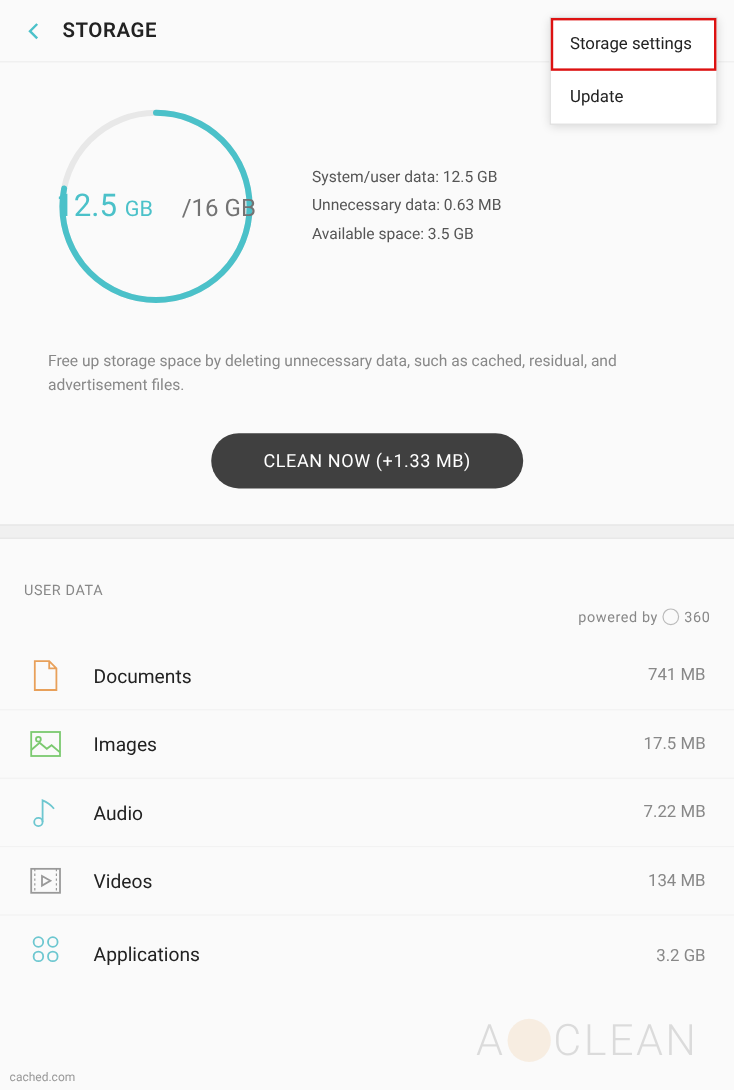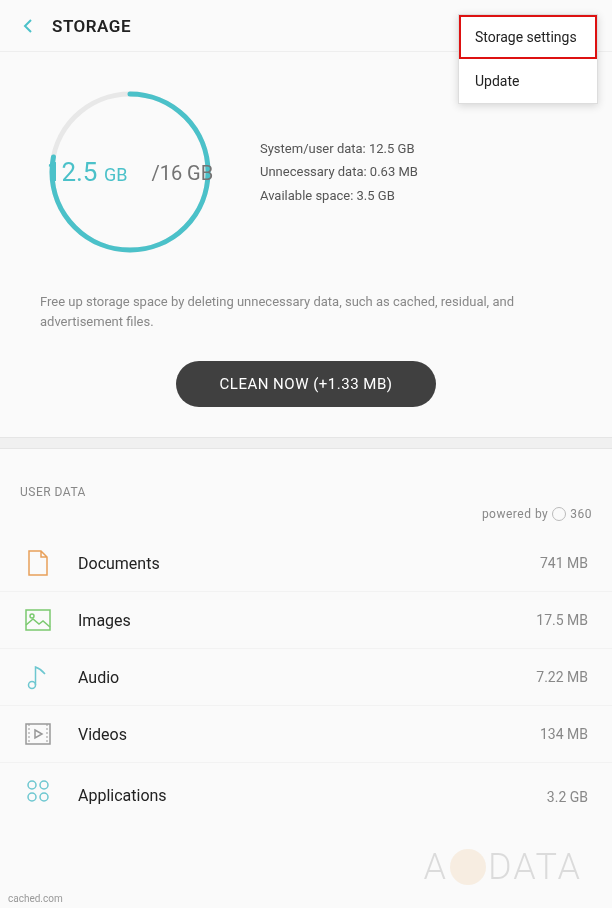--- a/index.html
+++ b/index.html
@@ -313,16 +313,16 @@
         </svg>
     </span>
     <span class="data-label">Applications</span>
     <span class="data-size">3.2 GB</span>
   </li>
 </ul>
 
 <div class="watermark">
   <span>A</span>
     <span class="watermark-face"></span>
-    <span>DATA</span>
+    <span>CLEAN</span>
 </div>
 
 <div class="source-url">cached.com</div>
 
 </body></html>

